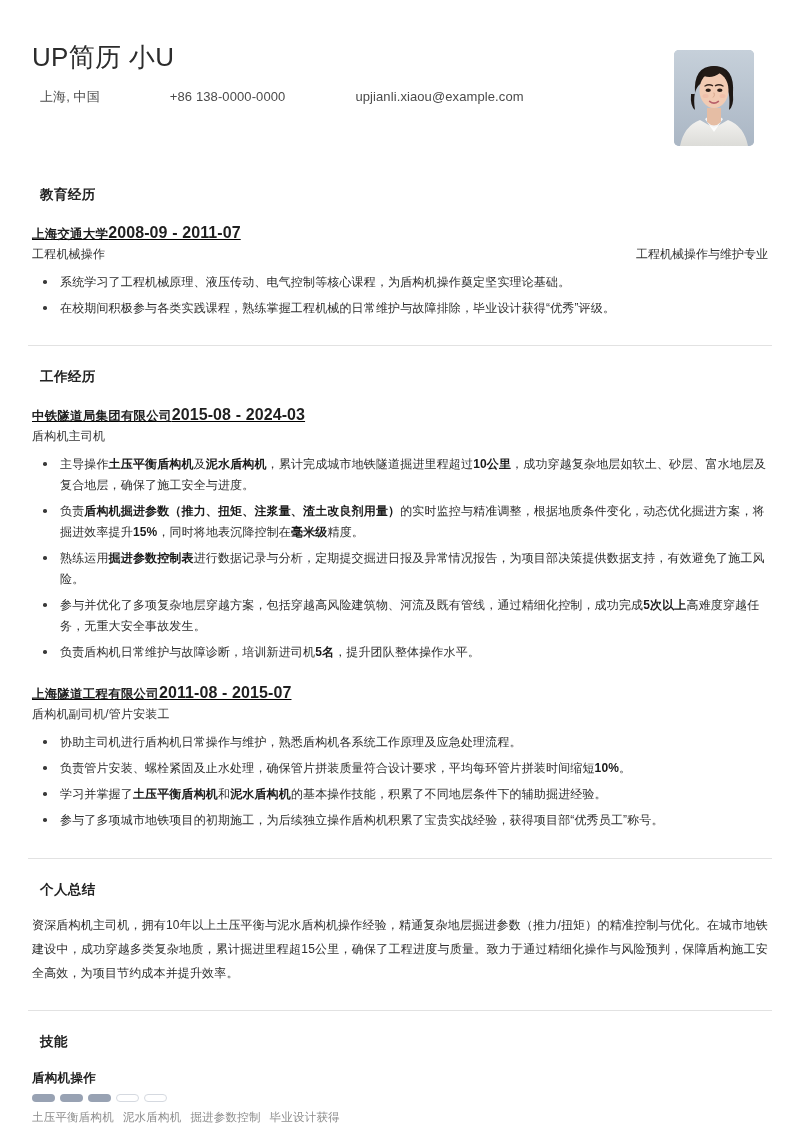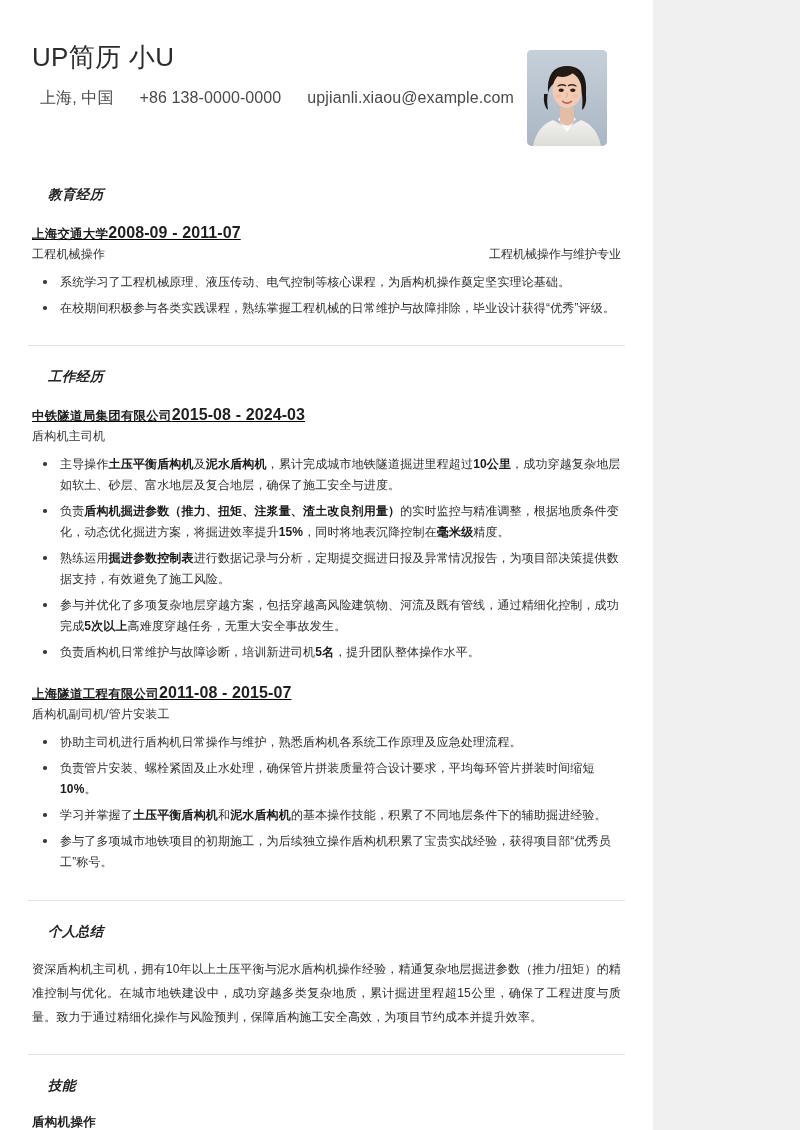--- a/index.html
+++ b/index.html
@@ -6,21 +6,21 @@
     margin: 0;
     padding: 0;
     background: #f0f0f0;
   }
   body {
     font-family: "Liberation Sans", "DejaVu Sans", sans-serif;
     -webkit-font-smoothing: antialiased;
   }
   .page {
     position: relative;
-    width: 653px;
+    width: 800px;
     height: 1130px;
     background: #ffffff;
     overflow: hidden;
     box-sizing: border-box;
     padding: 0 28px;
   }
 
   
   .header {
     display: flex;
@@ -36,23 +36,24 @@
     letter-spacing: 0.3px;
     line-height: 1.2;
     margin: 0;
     white-space: nowrap;
   }
   .contact-row {
     margin-top: 15px;
     padding-left: 8px;
     display: flex;
     align-items: baseline;
-    font-size: 16px;
+    font-size: 13px;
     color: #4a4a4a;
     letter-spacing: .1px;
+    gap: 44px;
   }
   .contact-item { white-space: nowrap; }
   .contact-item + .contact-item { margin-left: 26px; }
 
   .avatar {
     width: 80px;
     height: 96px;
     border-radius: 5px;
     overflow: hidden;
     flex: 0 0 auto;
@@ -68,23 +69,22 @@
   .divider {
     height: 1px;
     background: #e2e2e2;
     margin: 0 0px;
   }
   .sec-title {
     font-size: 13.5px;
     font-weight: bold;
     color: #222;
     letter-spacing: .4px;
-    margin: 16px;
+    margin: 8px;
     padding: 0;
-    font-style: italic;
   }
 
   
   .entry-row {
     display: flex;
     justify-content: flex-start;
     align-items: baseline;
     text-decoration: underline;
   }
   .entry-org {

